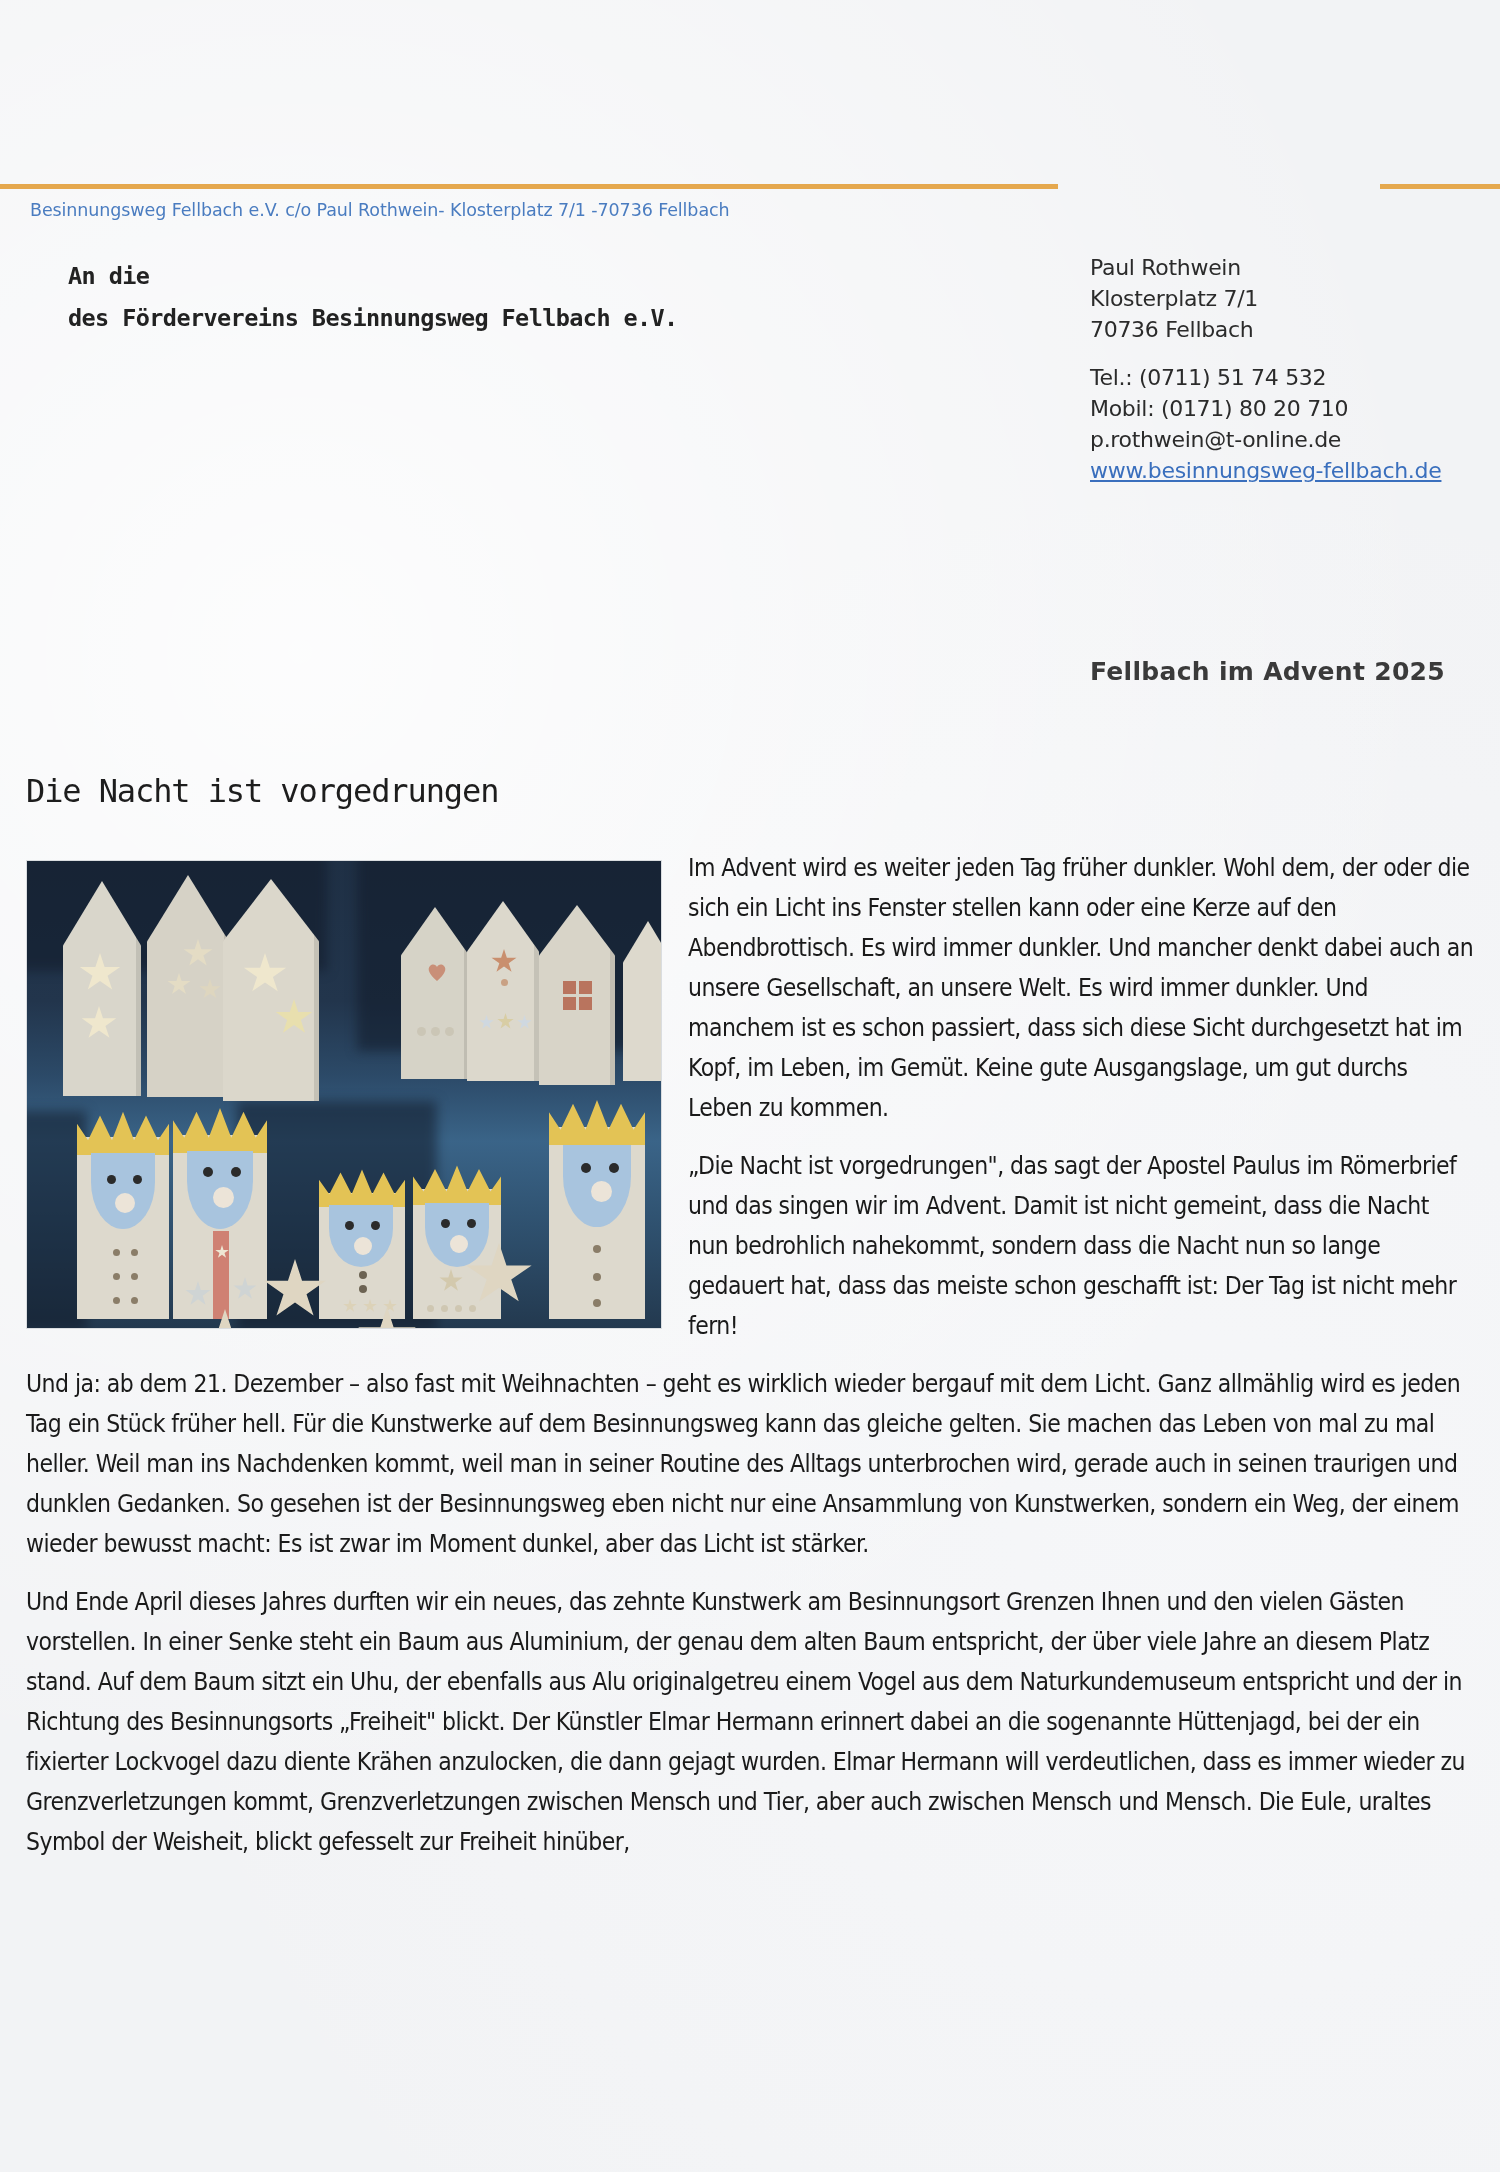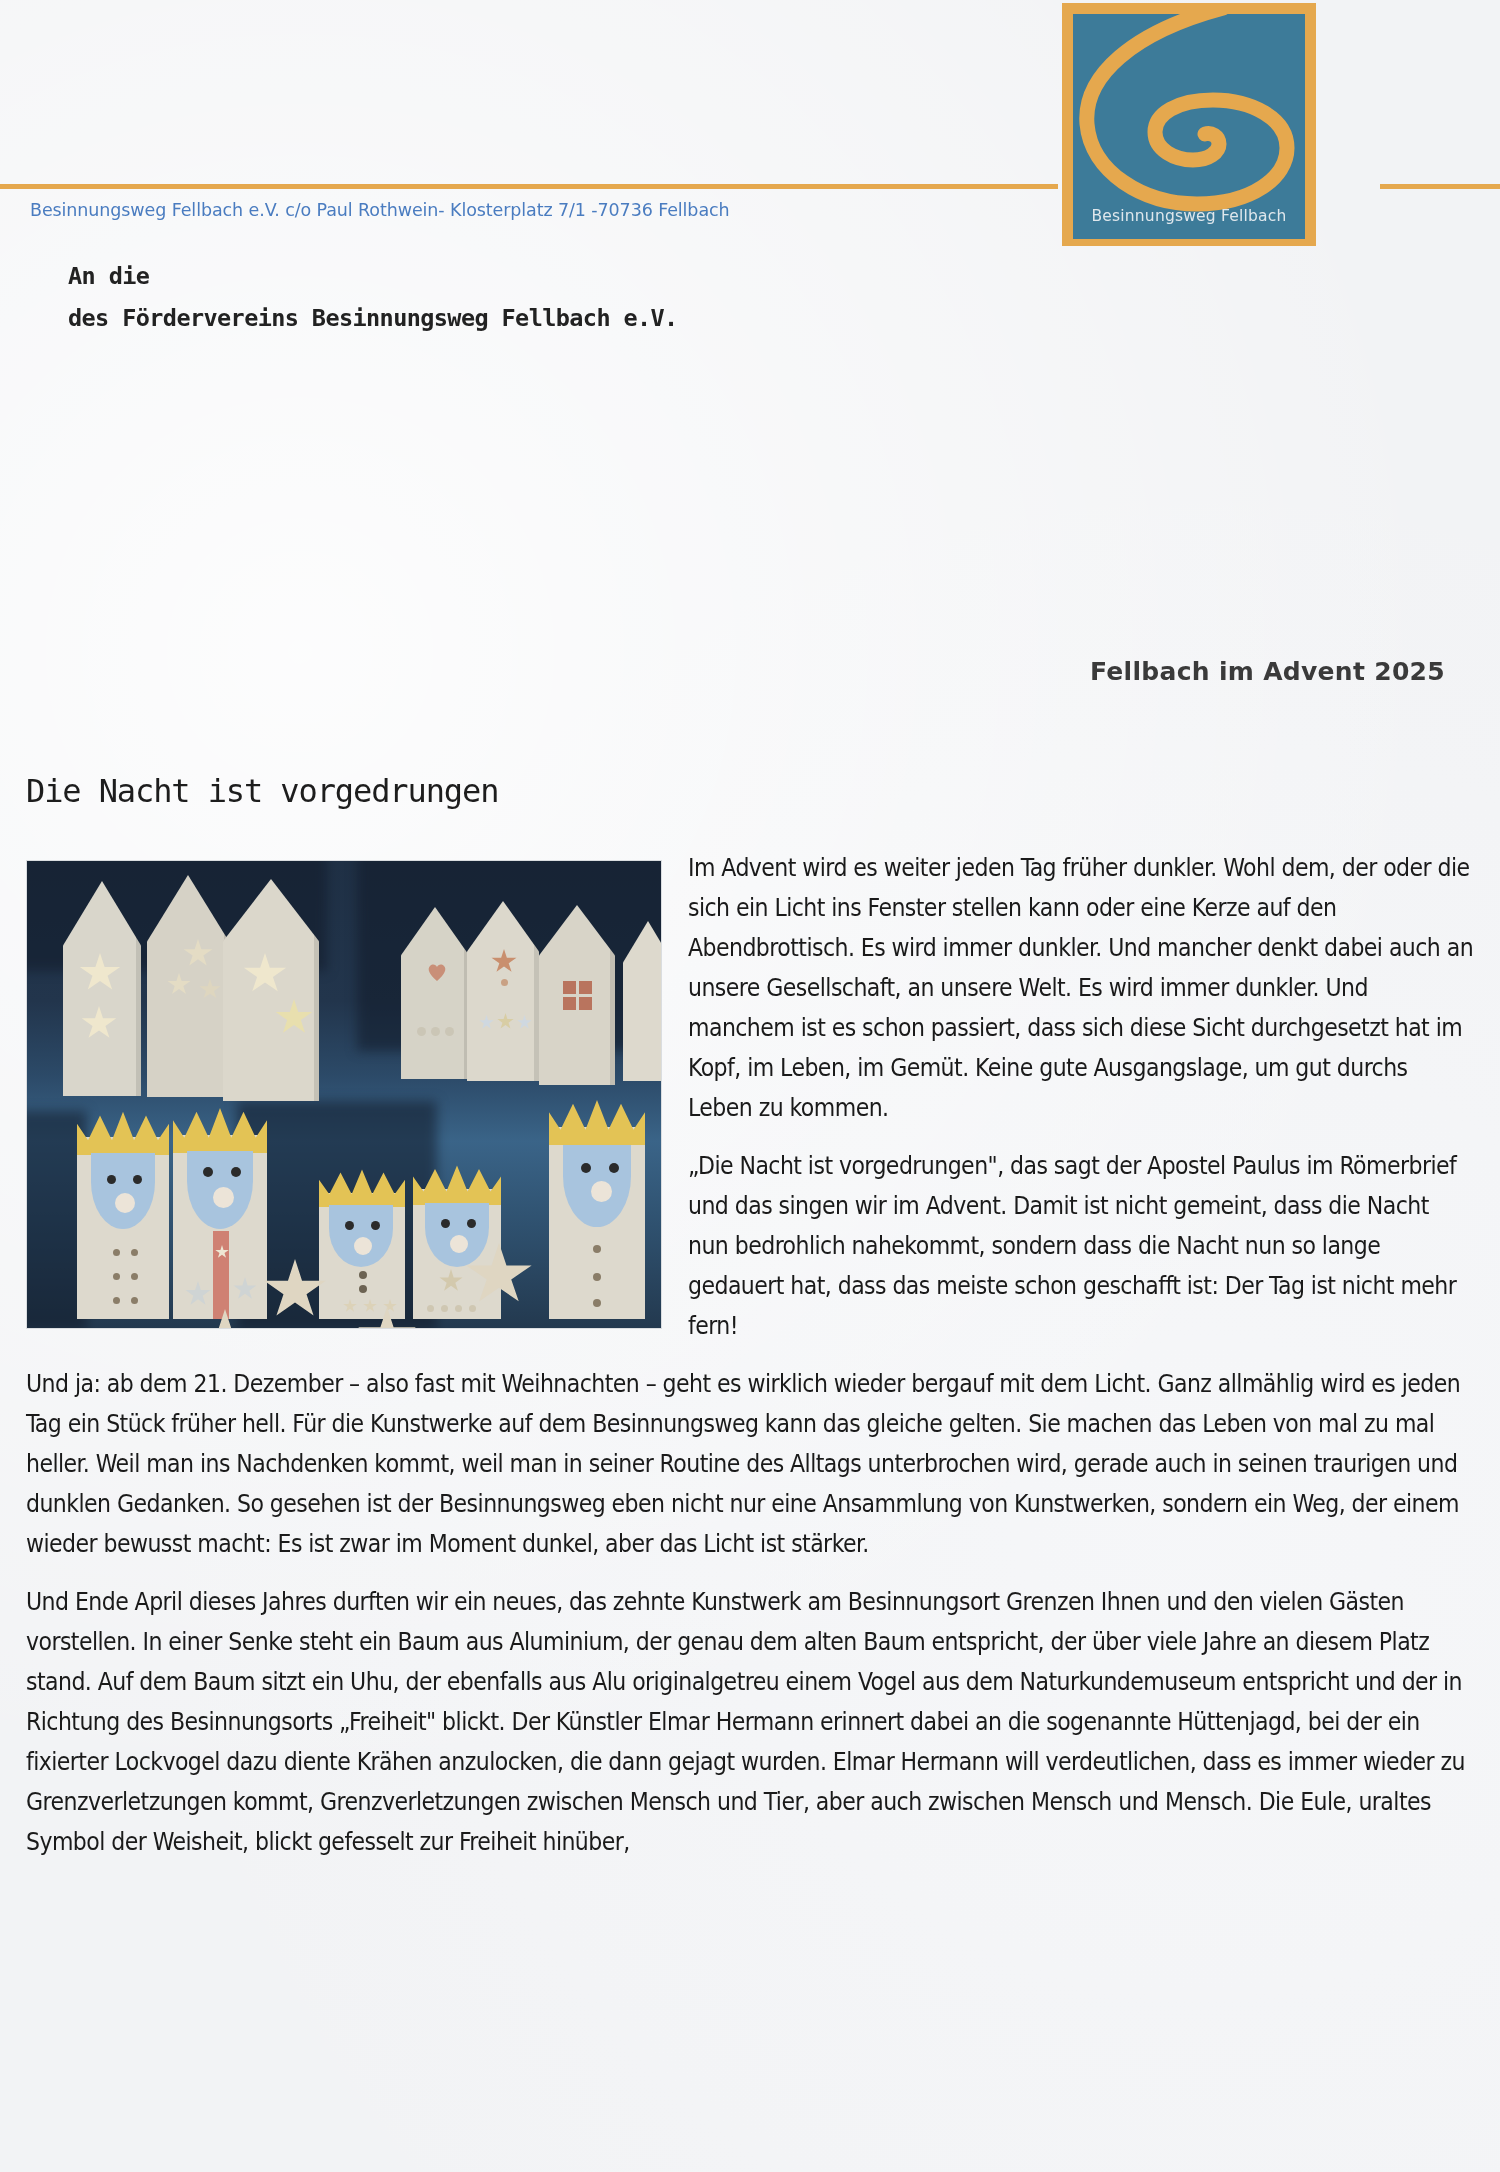--- a/index.html
+++ b/index.html
@@ -274,42 +274,36 @@
 <body>
 
 <div class="page">
 
 
   <div class="rule"></div>
   <div class="rule-right"></div>
 
   <div class="sender-line">Besinnungsweg Fellbach e.V. c/o Paul Rothwein- Klosterplatz 7/1 -70736 Fellbach</div>
 
-  <div class="logo-box">
-    <div class="logo-inner">
-      <svg width="232" height="225" viewBox="0 0 232 225">
-        <path d="M150,-6
-                 C 60,18 10,62 14,110
-                 C 18,158 70,190 124,190
-                 C 178,190 214,164 214,134
-                 C 214,104 178,86 140,86
-                 C 104,86 82,100 82,118
-                 C 82,136 102,146 120,146
-                 C 136,146 146,138 146,130
-                 C 146,122 138,118 132,120" fill="none" stroke="#e5a84e" stroke-width="15" stroke-linecap="round"></path>
-      </svg>
-      <div class="logo-caption">Besinnungsweg Fellbach</div>
-    </div>
-  </div>
 
   <div class="recipient">
     <div>An die</div>
     <div>des Fördervereins Besinnungsweg Fellbach e.V.</div>
   </div>
 
+  <div class="contact">
+    <div>Paul Rothwein</div>
+    <div>Klosterplatz 7/1</div>
+    <div>70736 Fellbach</div>
+    <div class="gap"></div>
+    <div>Tel.: (0711) 51 74 532</div>
+    <div>Mobil: (0171) 80 20 710</div>
+    <div>p.rothwein@t-online.de</div>
+    <div><a class="weblink" href="#">www.besinnungsweg-fellbach.de</a></div>
+  </div>
 
   <div class="date-line">Fellbach im Advent 2025</div>
 
 
   <div class="subhead">Die Nacht ist vorgedrungen</div>
 
   <div class="body-flow">
 
     <div class="photo-float">
       <div class="photo">

